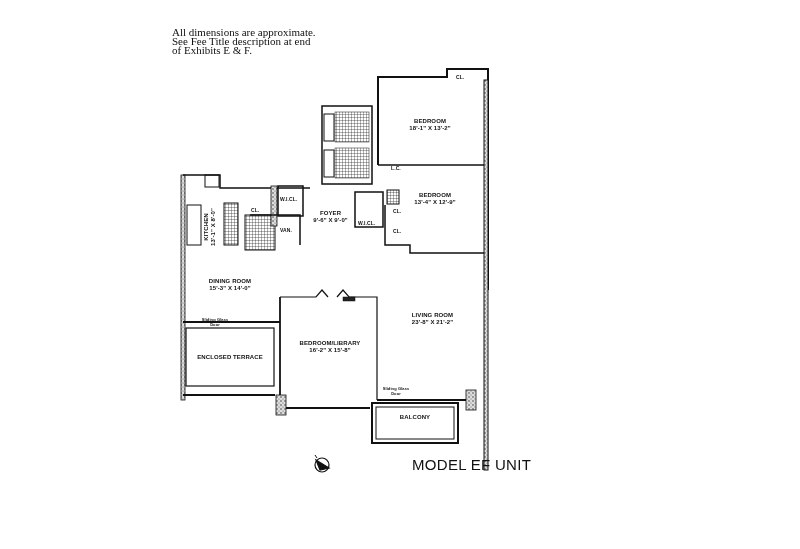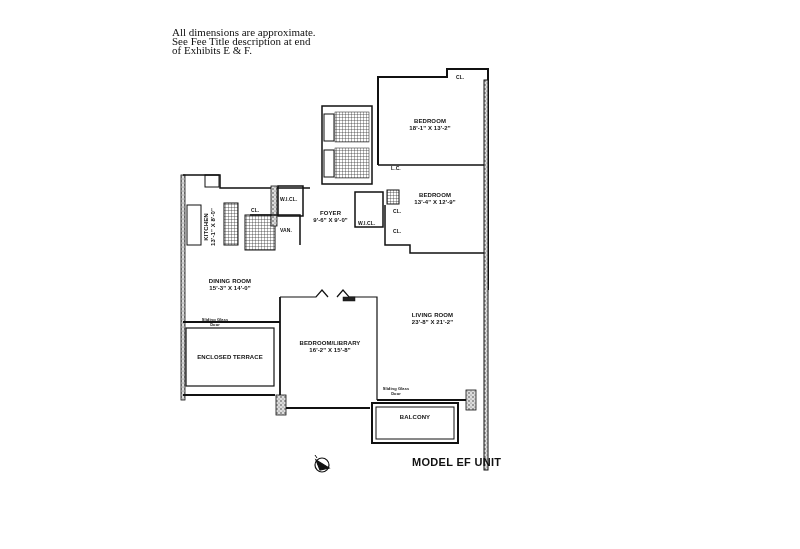--- a/index.html
+++ b/index.html
@@ -4,21 +4,21 @@
   <style>
     html, body { margin: 0; padding: 0; }
     body { width: 800px; height: 549px; background: #ffffff; position: relative; overflow: hidden;
            font-family: "Liberation Sans", sans-serif; color: #111; }
     .note { position: absolute; left: 172px; top: 28px; font-family: Liberation Serif, serif;
             font-size: 11px; line-height: 9px; color: #111; white-space: pre; }
     svg.plan { position: absolute; left: 0; top: 0; }
     .lbl { position: absolute; font-size: 6px; line-height: 7px; text-align: center; font-weight: bold; letter-spacing: 0.1px; color:#111; }
     .lbl span { display: block; }
     .small { font-size: 5px; font-weight: bold; }
-    .title { position: absolute; left: 412px; top: 456px; font-size: 11px; font-weight: bold; letter-spacing: 0.3px; }
+    .title { position: absolute; left: 412px; top: 456px; font-size: 15px; font-weight: normal; letter-spacing: 0.3px; }
   </style>
 </head>
 <body>
 
 <div class="note"><span>All dimensions are approximate.</span>
 <span>See Fee Title description at end</span>
 <span>of Exhibits E &amp; F.</span></div>
 
 <svg class="plan" width="800" height="549">
   <defs>

